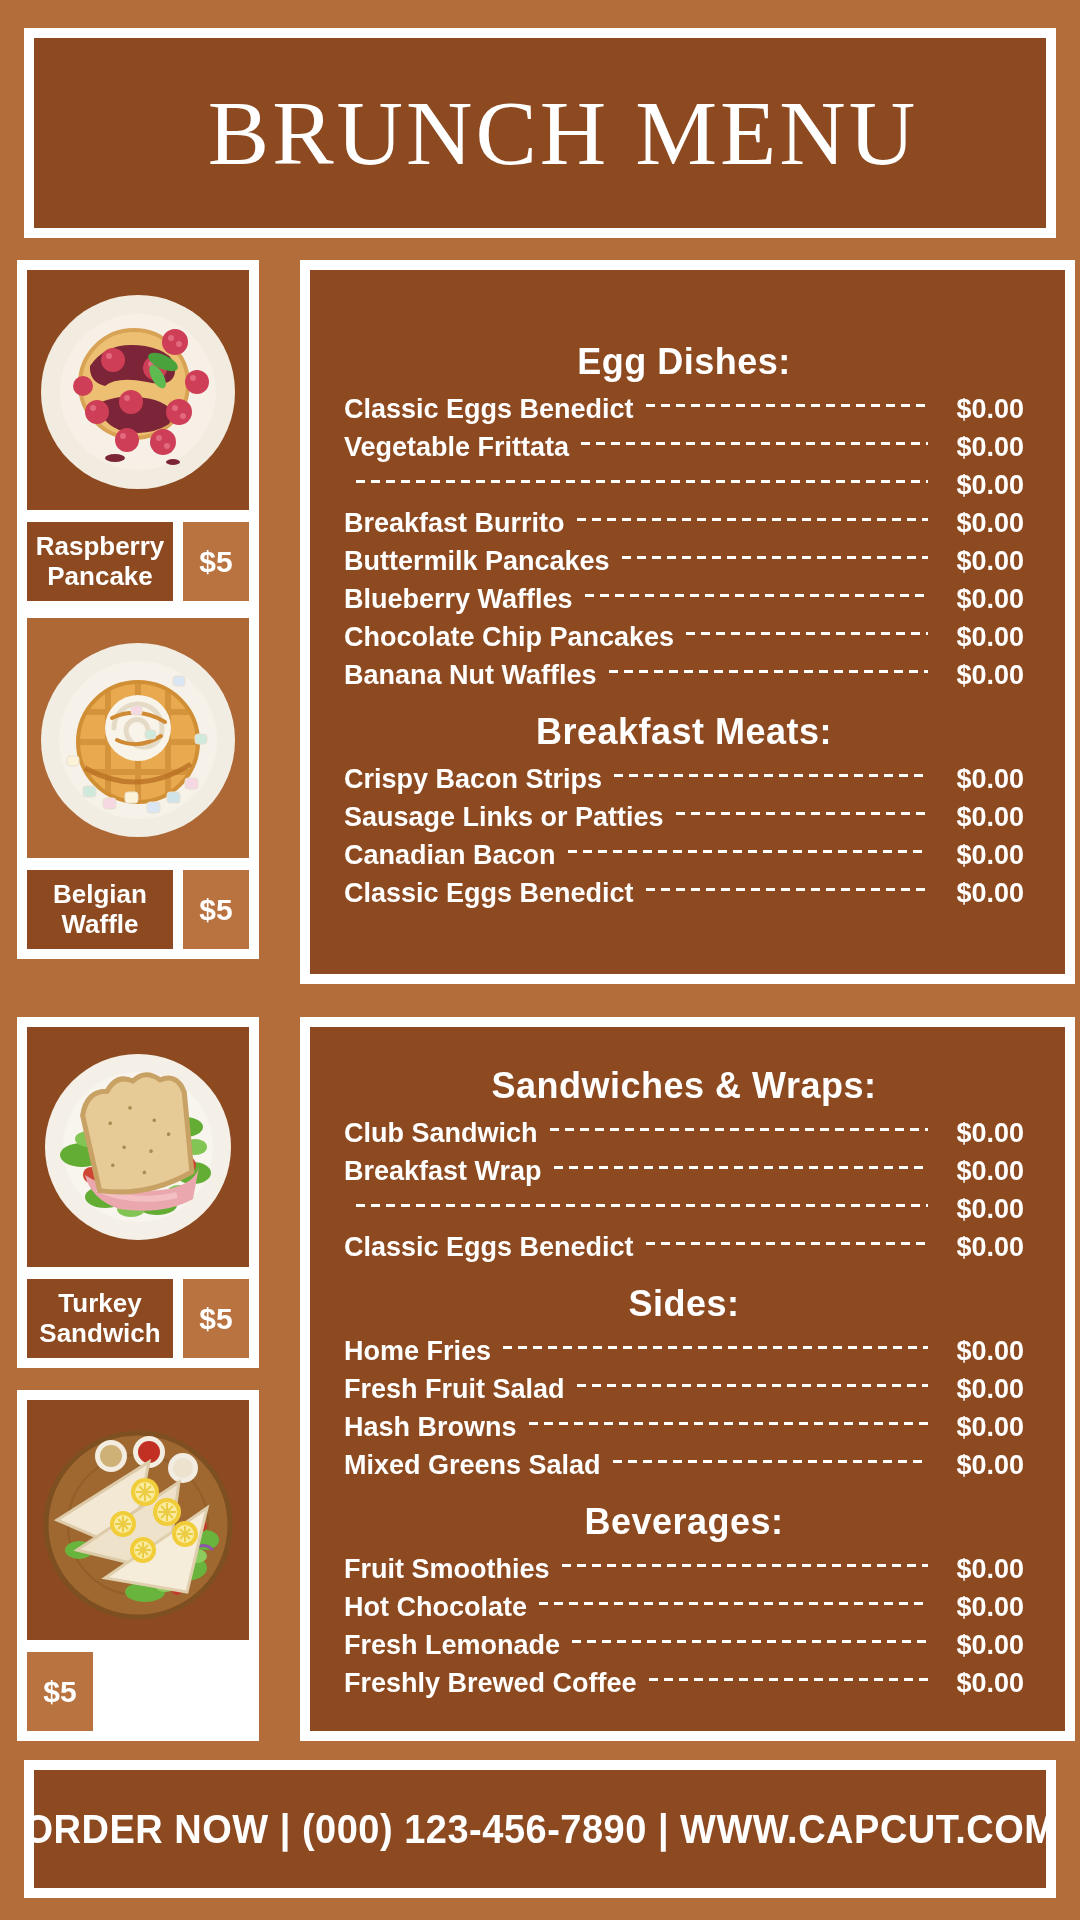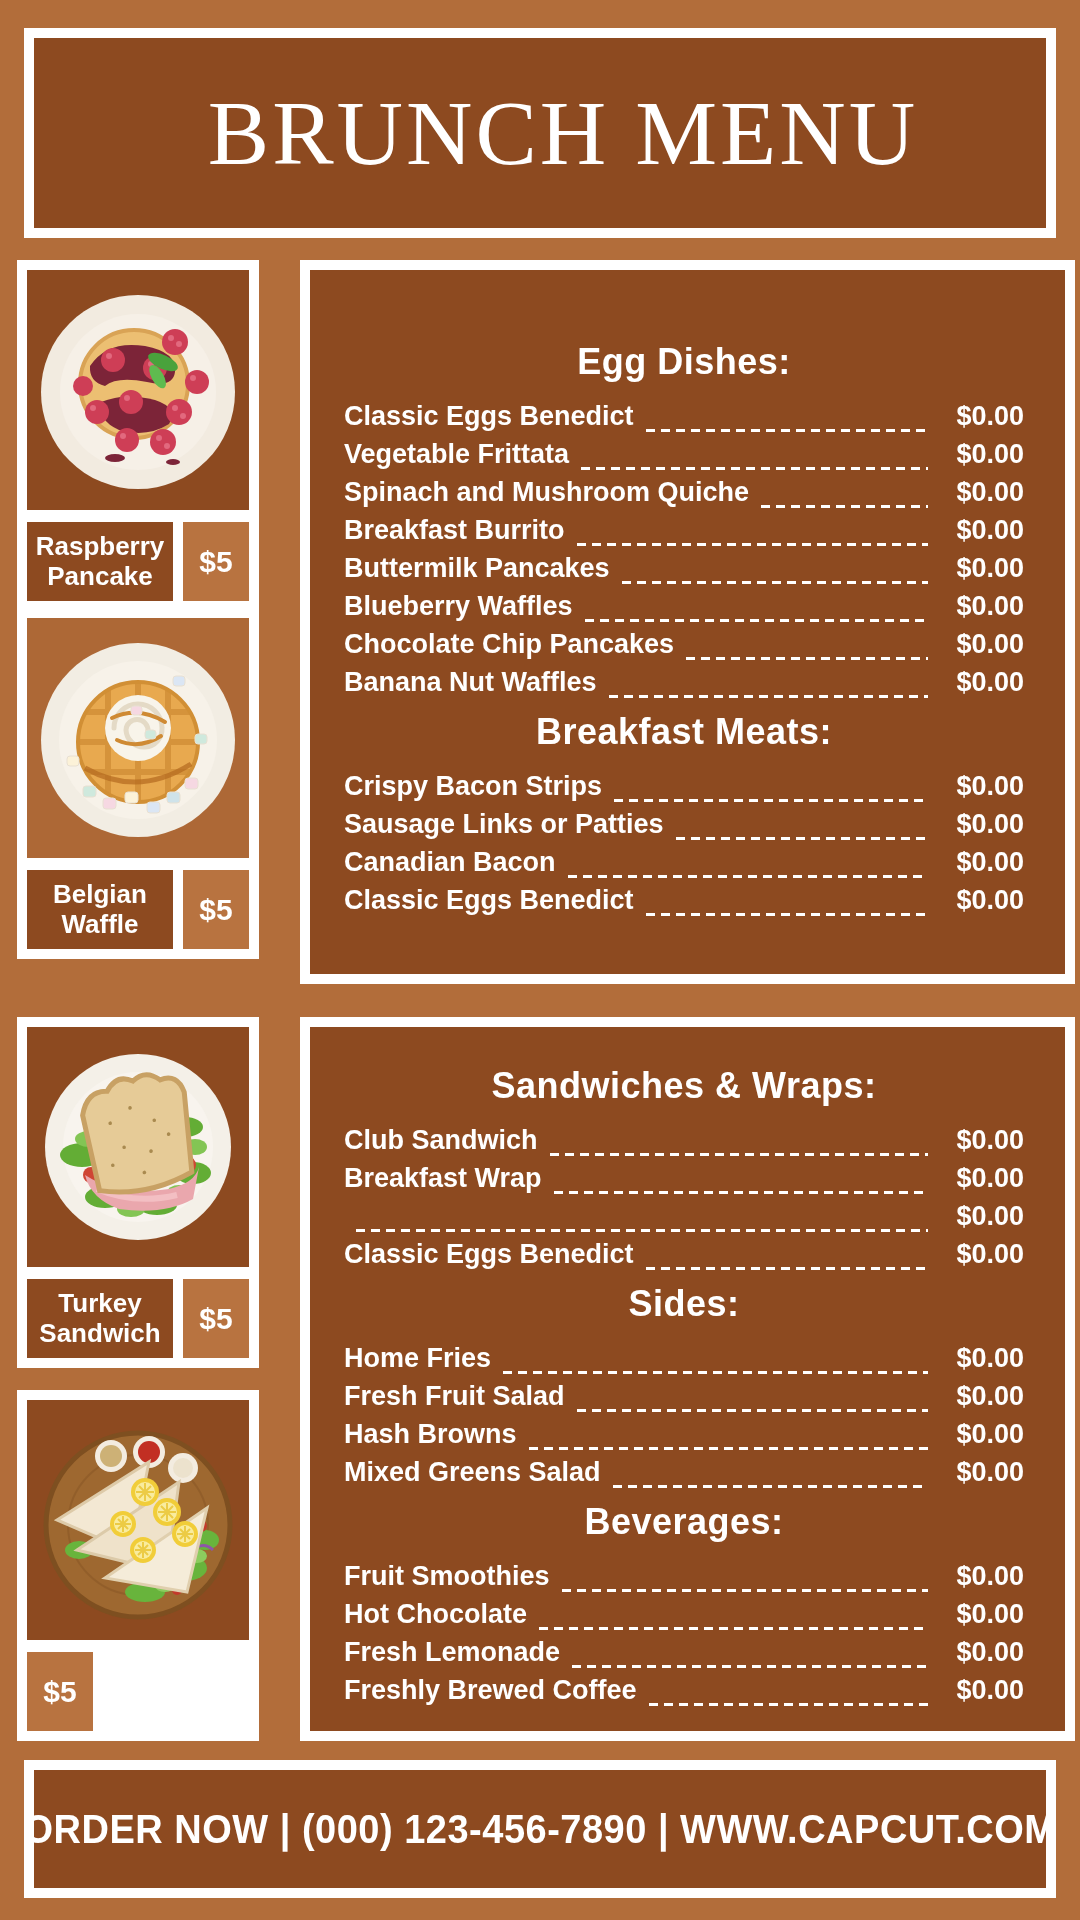--- a/index.html
+++ b/index.html
@@ -56,21 +56,21 @@
     display:flex;flex-direction:column;justify-content:center;
     padding:12px 41px 12px 34px;
     margin-left:20px;
   }
   .menu-box.first{top:260px}
   .menu-box.second{top:1017px}
   .section-title{
     color:var(--text);font-weight:700;font-size:36px;text-align:center;
     margin:13px 0 11px;letter-spacing:0.5px;
   }
-  .item{display:flex;align-items:flex-end;height:38px;color:var(--text);font-weight:700;font-size:27px;}
+  .item{display:flex;align-items:flex-start;height:38px;color:var(--text);font-weight:700;font-size:27px;}
   .item-name{white-space:nowrap;}
   .leader{
     flex:1;height:3px;margin:10px 12px 0 12px;
     background-image:repeating-linear-gradient(90deg,var(--text) 0 9px,transparent 9px 15px);
   }
   .item-price{min-width:84px;text-align:right;}
   
   .footer{left:24px;top:1760px;width:1032px;height:138px;display:flex;align-items:center;justify-content:center;}
   .footer-text{
     color:var(--text);font-weight:700;font-size:38px;letter-spacing:0.5px;white-space:nowrap;
@@ -288,21 +288,20 @@
         <span class="item-name">Classic Eggs Benedict</span>
         <span class="leader"></span>
         <span class="item-price">$0.00</span>
       </div>
       <div class="item">
         <span class="item-name">Vegetable Frittata</span>
         <span class="leader"></span>
         <span class="item-price">$0.00</span>
       </div>
       <div class="item">
-        <span class="item-name">Spinach and Mushroom Quiche</span>
         <span class="leader"></span>
         <span class="item-price">$0.00</span>
       </div>
       <div class="item">
         <span class="item-name">Breakfast Burrito</span>
         <span class="leader"></span>
         <span class="item-price">$0.00</span>
       </div>
       <div class="item">
         <span class="item-name">Buttermilk Pancakes</span>

